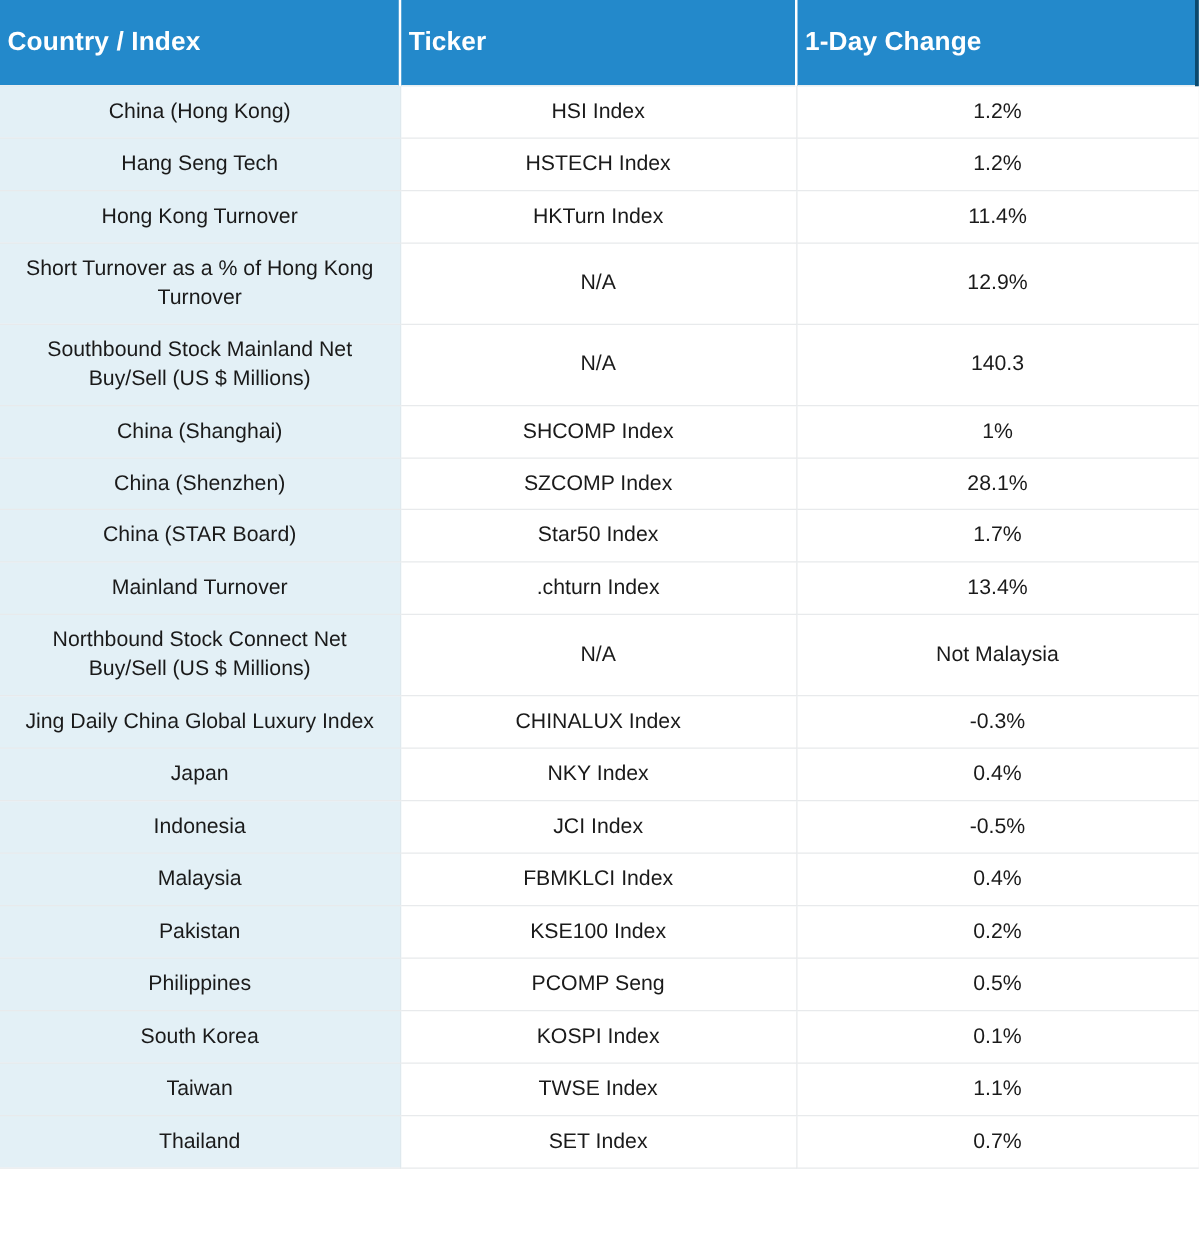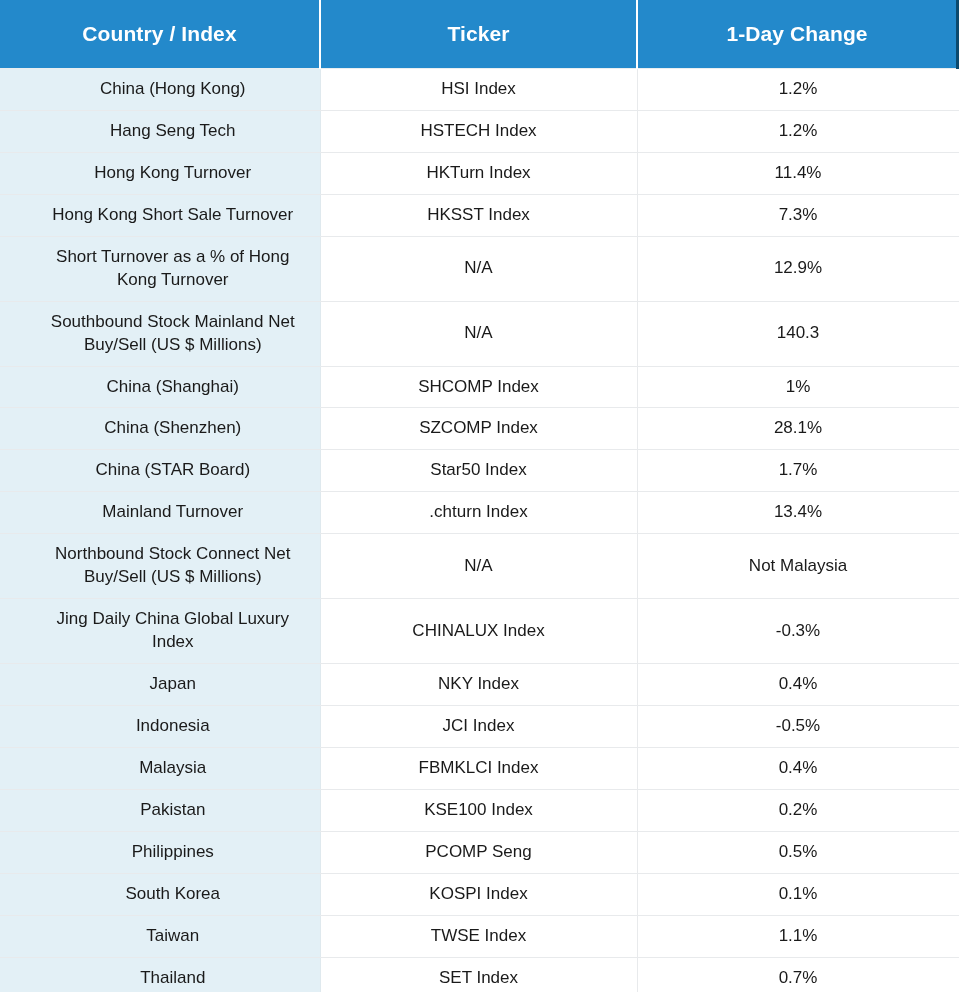--- a/index.html
+++ b/index.html
@@ -33,21 +33,21 @@
   col.col-country { width: 320px; }
   col.col-ticker  { width: 317px; }
   col.col-change  { width: 322px; }
 
   
   thead th {
     background: #2389cb;
     color: #ffffff;
     font-weight: bold;
     font-size: 21px;
-    text-align: center;
+    text-align: left;
     vertical-align: middle;
     height: 68px;
     padding: 0 6px;
     border-right: 2px solid #ffffff;
     border-bottom: 1px solid #e9eef0;
     letter-spacing: 0.1px;
   }
   thead th:last-child { border-right: 6px solid #0c4a6e; }
 
   
@@ -58,21 +58,20 @@
     vertical-align: middle;
     padding: 9px 10px;
     line-height: 1.35;
     border-bottom: 1px solid #e8eaec;
     border-right: 1px solid #e8eaec;
     background: #ffffff;
   }
   tbody td.cell-country {
     background: #e3f0f6;
     border-right: 1px solid #dfe9ee;
-    padding-left: 36px;
   }
   tbody tr:last-child td { border-bottom: 1px solid #e8eaec; }
   tbody td.cell-change { border-right: 1px solid #e6e6e6; }
 </style>
 </head>
 <body>
 
 <div class="table-wrap">
   <table class="market-table">
     <colgroup>
@@ -95,25 +94,20 @@
         </tr>
         <tr>
           <td class="cell-country">Hang Seng Tech</td>
           <td class="cell-ticker">HSTECH Index</td>
           <td class="cell-change">1.2%</td>
         </tr>
         <tr>
           <td class="cell-country">Hong Kong Turnover</td>
           <td class="cell-ticker">HKTurn Index</td>
           <td class="cell-change">11.4%</td>
-        </tr>
-        <tr>
-          <td class="cell-country">Hong Kong Short Sale Turnover</td>
-          <td class="cell-ticker">HKSST Index</td>
-          <td class="cell-change">7.3%</td>
         </tr>
         <tr>
           <td class="cell-country">Short Turnover as a % of Hong Kong Turnover</td>
           <td class="cell-ticker">N/A</td>
           <td class="cell-change">12.9%</td>
         </tr>
         <tr>
           <td class="cell-country">Southbound Stock Mainland Net Buy/Sell (US $ Millions)</td>
           <td class="cell-ticker">N/A</td>
           <td class="cell-change">140.3</td>

